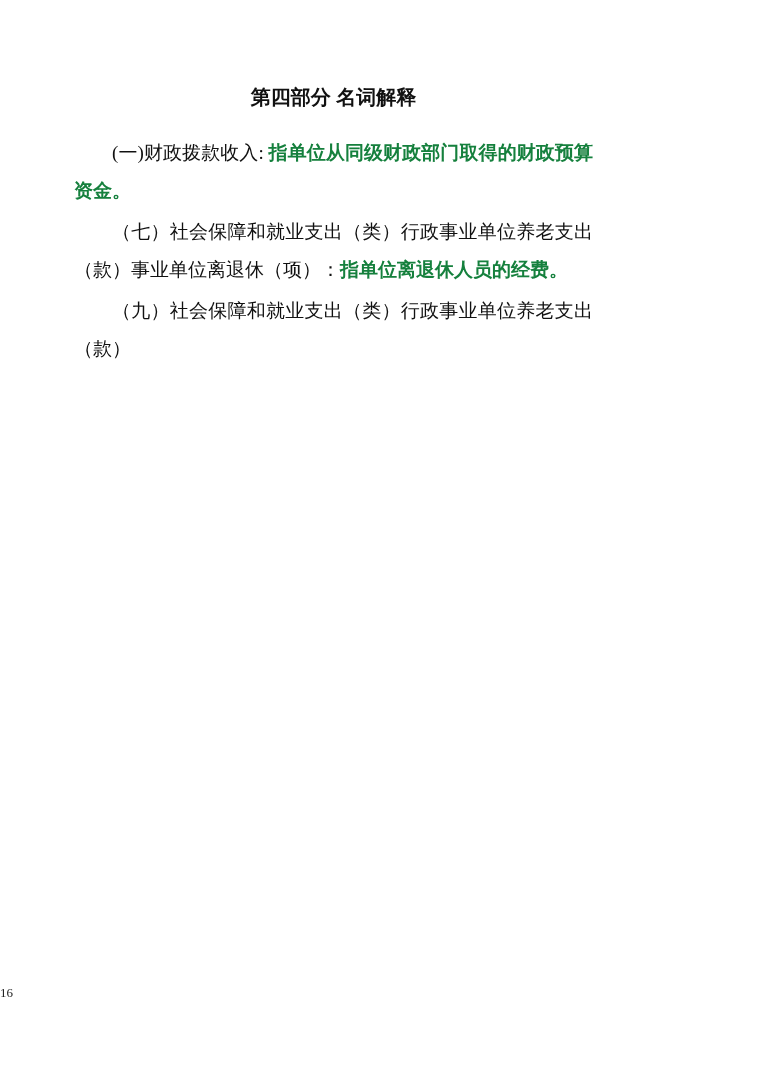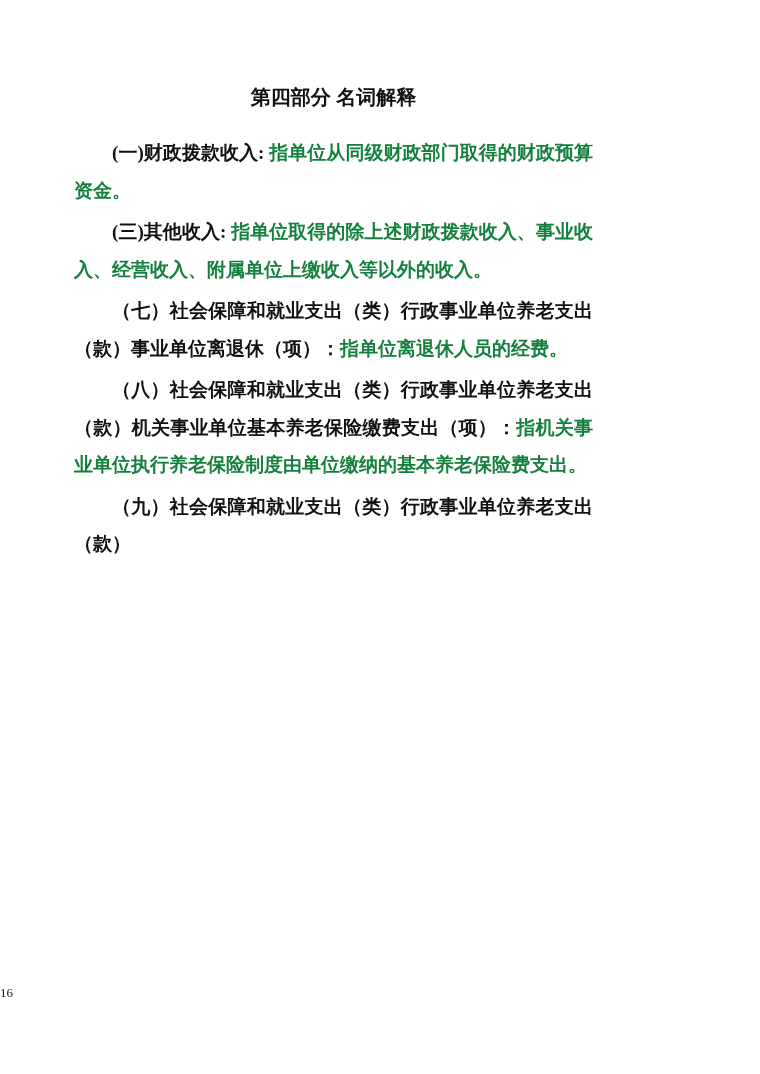--- a/index.html
+++ b/index.html
@@ -29,21 +29,21 @@
   }
   .para {
     margin: 0 0 4px 0;
     font-size: 19px;
     line-height: 37.5px;
     text-align: justify;
     text-indent: 2em;
     word-break: break-all;
   }
   .term-head {
-    font-weight: 700;
+    font-weight: 400;
     color: #111111;
   }
   .term-body {
     font-weight: 700;
     color: #15803d;
   }
   .page-number {
     position: absolute;
     top: 984px;
     left: 0;
@@ -58,26 +58,24 @@
 </head>
 <body>
 
 <div class="page">
 
   <h1 class="doc-title">第四部分 名词解释</h1>
 
   <p class="para"><span class="term-head">(一)财政拨款收入:</span><span class="term-body"> 指单位从同级财政部门取得的财政预算资金。</span></p>
 
 
-  <p class="para"><span class="term-head">(三)其他收入:</span><span class="term-body"> 指单位取得的除上述财政拨款收入、事业收入、经营收入、附属单位上缴收入等以外的收入。</span></p>
 
 
 
 
   <p class="para"><span class="term-head">（七）社会保障和就业支出（类）行政事业单位养老支出（款）事业单位离退休（项）：</span><span class="term-body">指单位离退休人员的经费。</span></p>
 
-  <p class="para"><span class="term-head">（八）社会保障和就业支出（类）行政事业单位养老支出（款）机关事业单位基本养老保险缴费支出（项）：</span><span class="term-body">指机关事业单位执行养老保险制度由单位缴纳的基本养老保险费支出。</span></p>
 
   <p class="para"><span class="term-head">（九）社会保障和就业支出（类）行政事业单位养老支出（款）</span><span class="term-body"></span></p>
 
   <div class="page-number">16</div>
 
 </div>
 
 </body></html>

